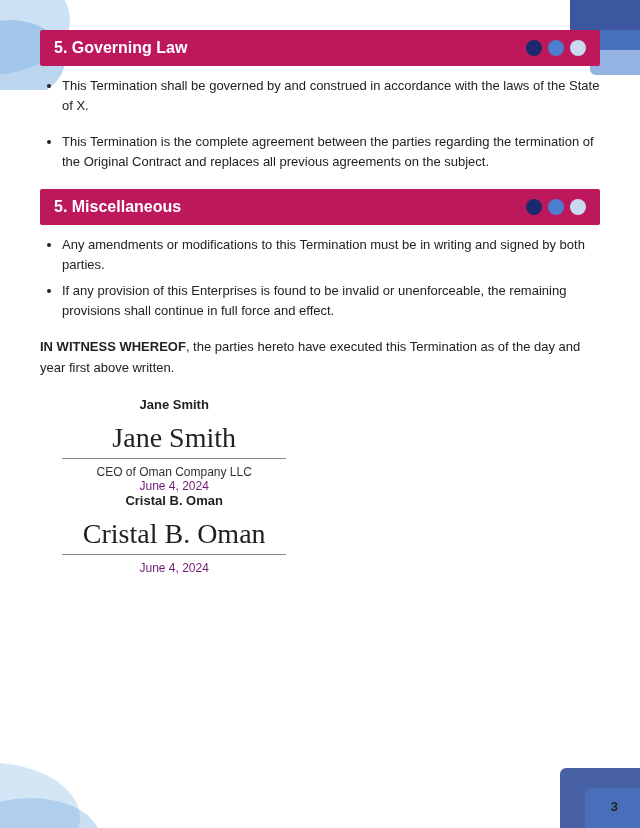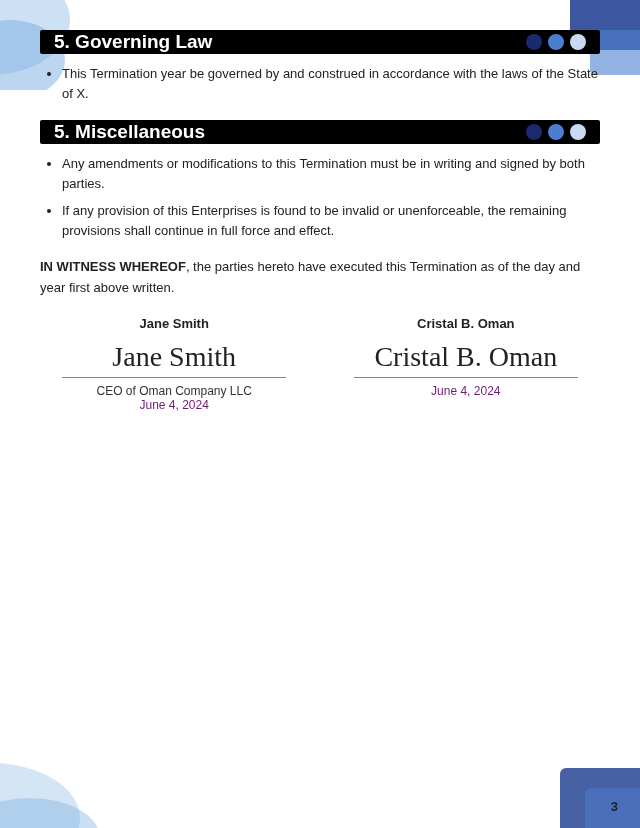--- a/index.html
+++ b/index.html
@@ -50,25 +50,25 @@
     }
 
     .content {
       position: relative;
       z-index: 1;
       padding: 30px 40px 20px 40px;
     }
 
     
     .section-header {
-      background: #000000;
+      background: #be185d;
       color: #fff;
       font-weight: bold;
-      font-size: 19px;
-      padding: 1px 14px;
+      font-size: 16px;
+      padding: 9px 14px;
       display: flex;
       align-items: center;
       justify-content: space-between;
       margin-bottom: 10px;
       border-radius: 2px;
     }
 
     .dots {
       display: flex;
       gap: 6px;
@@ -110,20 +110,21 @@
 
     .witness-block strong {
       font-weight: bold;
     }
 
     .signatures {
       display: flex;
       justify-content: space-between;
       margin-top: 18px;
       padding: 0 10px;
+      flex-direction: column;
     }
 
     .sig-col {
       text-align: center;
       width: 46%;
     }
 
     .sig-col .sig-name {
       font-weight: bold;
       font-size: 13px;
@@ -203,23 +204,26 @@
 
     <div class="section-header">
       <span>5. Governing Law</span>
       <div class="dots">
         <span class="dot dot-dark"></span>
         <span class="dot dot-mid"></span>
         <span class="dot dot-light"></span>
       </div>
     </div>
     <ul class="bullet-list">
-      <li>This Termination year be governed by and construed in accordance with the laws of the State of X.</li>
+      <li>This Termination shall be governed by and construed in accordance with the laws of the State of X.</li>
     </ul>
 
+    <ul class="bullet-list">
+      <li>This Termination is the complete agreement between the parties regarding the termination of the Original Contract and replaces all previous agreements on the subject.</li>
+    </ul>
 
     <div class="section-header">
       <span>5. Miscellaneous</span>
       <div class="dots">
         <span class="dot dot-dark"></span>
         <span class="dot dot-mid"></span>
         <span class="dot dot-light"></span>
       </div>
     </div>
     <ul class="bullet-list">

